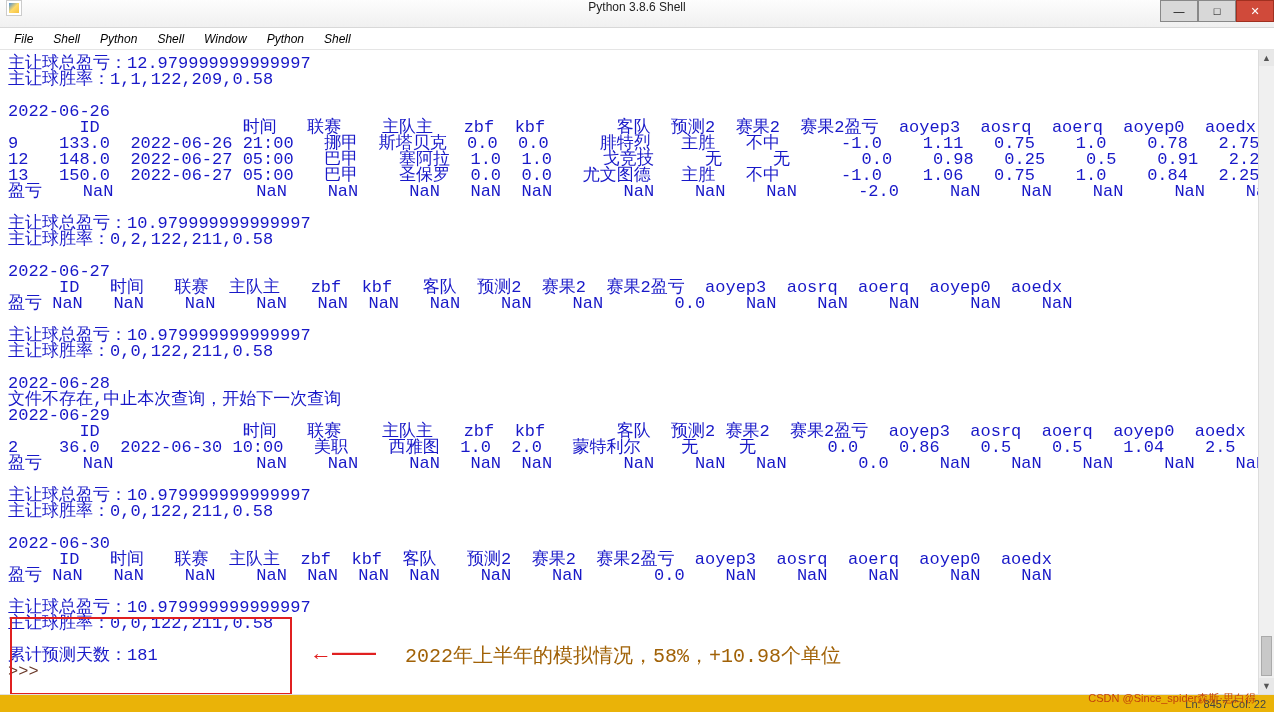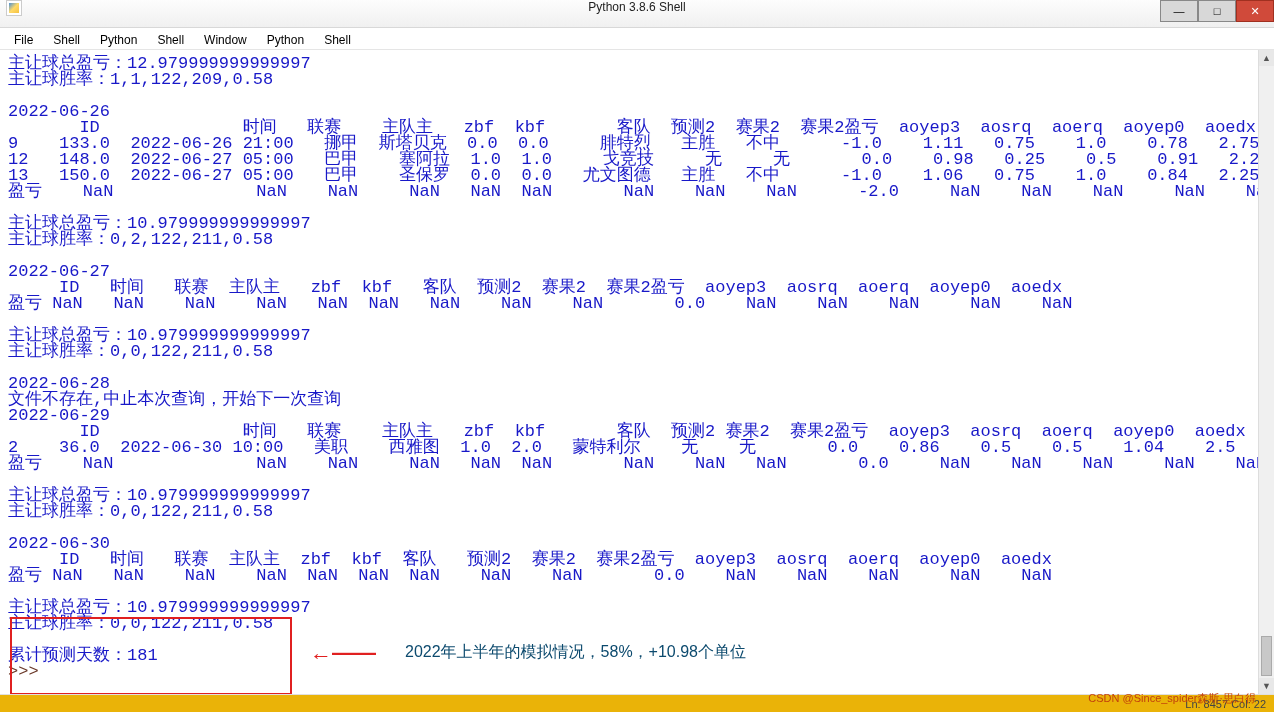--- a/index.html
+++ b/index.html
@@ -60,23 +60,24 @@
 .win-btn.close {
   background: #d04a3a;
   color: #fff;
   border-color: #a03020;
 }
 .menubar {
   height: 22px;
   background: #fff;
   border-bottom: 1px solid #e5e5e5;
   display: flex;
-  align-items: flex-end;
+  align-items: center;
   padding: 0 4px;
   font-size: 12px;
+  font-style: italic;
 }
 .menu-item {
   padding: 2px 10px;
   cursor: default;
 }
 .content-wrap {
   position: relative;
   height: calc(100% - 28px - 22px - 18px);
   overflow: hidden;
 }
@@ -133,23 +134,23 @@
 }
 .red-arrow {
   position: absolute;
   color: #e02020;
   font-size: 22px;
   font-weight: bold;
   pointer-events: none;
 }
 .red-text {
   position: absolute;
-  color: #0c4a6e;
-  font-size: 16px;
-  font-family: Liberation Sans, sans-serif;
+  color: #a16207;
+  font-size: 20px;
+  font-family: Liberation Mono, monospace;
   pointer-events: none;
 }
 .watermark {
   position: absolute;
   right: 18px;
   bottom: 6px;
   color: #c2410c;
   font-size: 11px;
   pointer-events: none;
 }

